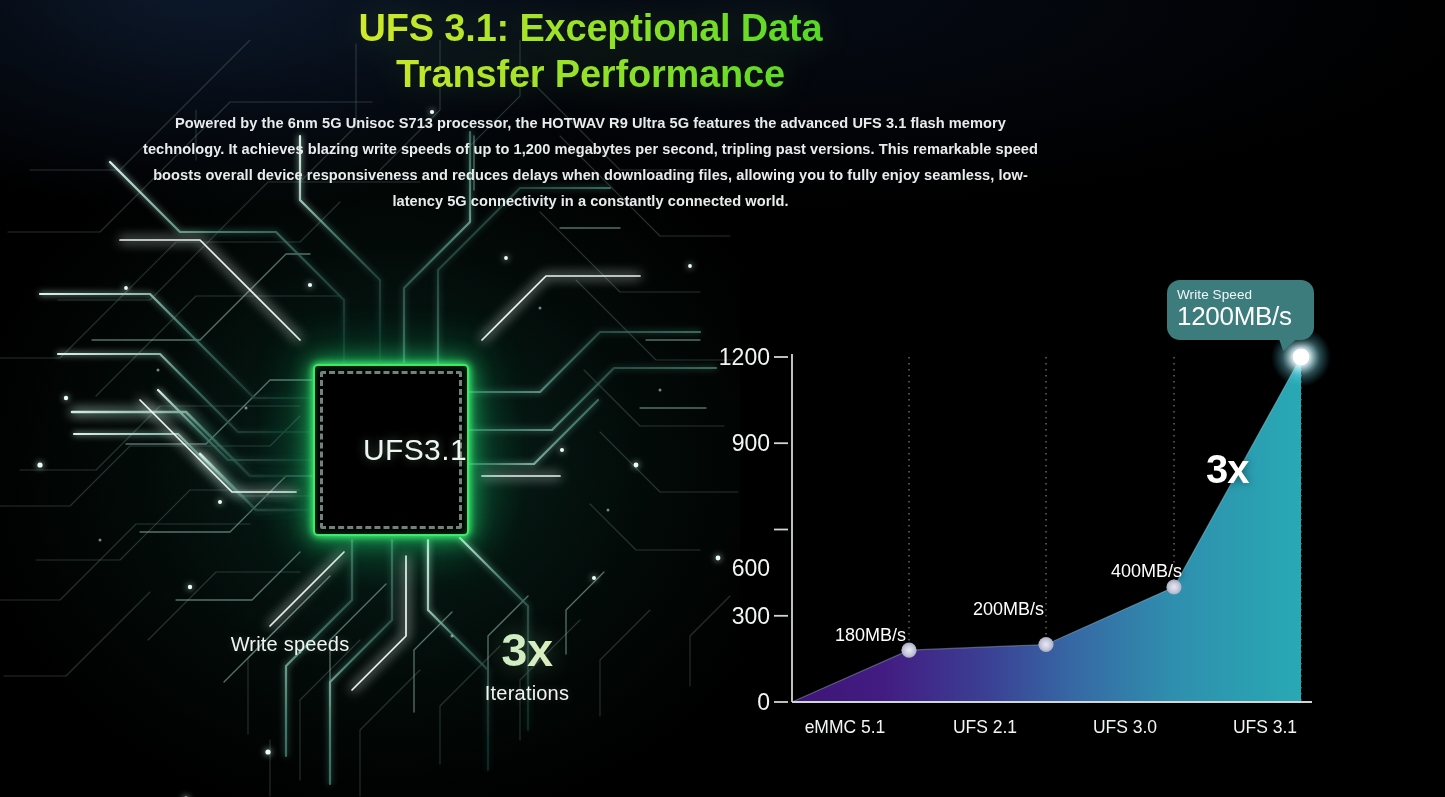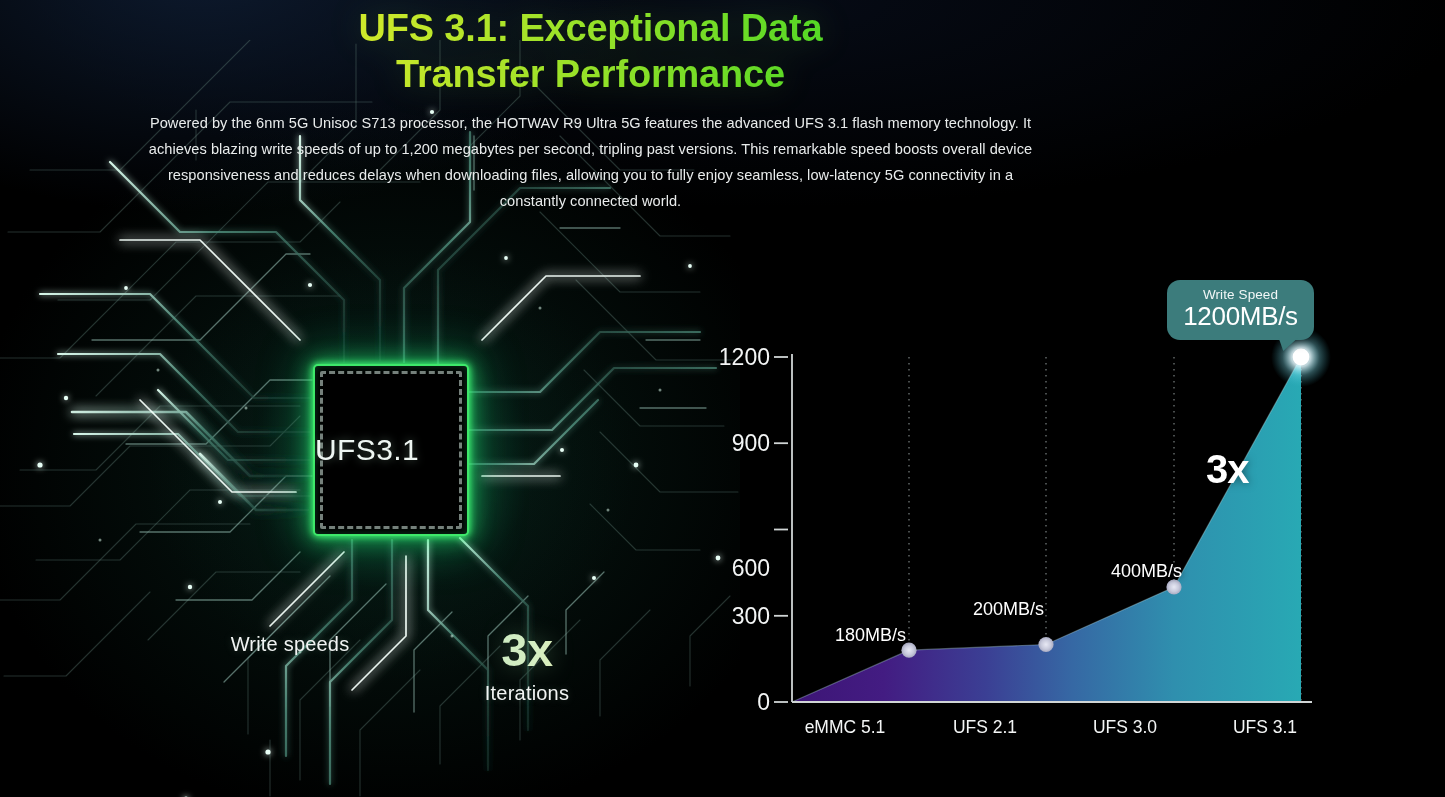--- a/index.html
+++ b/index.html
@@ -30,21 +30,21 @@
   #chip{
     position:absolute; left:313px; top:324px; width:156px; height:172px;
     background:#000;
     border:2.5px solid #3ee86a;
     border-radius:5px;
     box-shadow:
       0 0 7px 1px rgba(70,255,120,0.95),
       0 0 20px 4px rgba(40,235,110,0.55),
       0 0 46px 12px rgba(25,200,120,0.33),
       inset 0 0 9px rgba(40,200,110,0.30);
-    display:flex; align-items:center; justify-content:flex-start;
+    display:flex; align-items:center; justify-content:flex-end;
   }
   #chip .pins{
     position:absolute; left:5px; top:5px; right:5px; bottom:5px;
     border:3px dashed rgba(150,165,158,0.78);
     border-radius:2px;
   }
   #chip .pins:after{
     content:""; position:absolute; left:2px; top:2px; right:2px; bottom:2px;
     background:#000; border-radius:2px;
   }
@@ -85,21 +85,21 @@
     font-size:38px; font-weight:bold; line-height:1.21;
     letter-spacing:-0.2px;
     background:linear-gradient(96deg,#f2ec2e 0%, #e9ec2c 22%, #8fe028 52%, #3ed524 76%, #22cc22 100%);
     -webkit-background-clip:text; background-clip:text;
     -webkit-text-fill-color:transparent; color:transparent;
     filter:drop-shadow(0 0 16px rgba(120,220,60,0.20));
   }
   #page-title .l2{ display:block; }
   #page-desc{
     margin:13px auto 0; width:905px; text-align:center;
-    color:#e9ecec; font-size:14.6px; line-height:1.78; font-weight:400;
+    color:#e9ecec; font-size:14.6px; line-height:1.78; font-weight:700;
     letter-spacing:0.05px;
   }
 
   
   #chart{
     position:absolute; left:712px; top:262px; width:640px; height:500px;
     z-index:5;
   }
   #chart-svg{ position:absolute; left:0; top:0; }
 
@@ -124,21 +124,21 @@
   #mult-label{
     position:absolute; left:494px; top:185px;
     color:#ffffff; font-size:40px; font-weight:bold; letter-spacing:-1px;
     text-shadow:0 0 8px rgba(0,0,0,0.5);
   }
 
   
   #tooltip{
     position:absolute; left:455px; top:18px; width:147px;
     background:#3c7c7c; border-radius:13px;
-    padding:7px 10px 9px; text-align:center;
+    padding:7px 10px 9px; text-align:left;
     box-shadow:0 2px 10px rgba(0,0,0,0.55);
   }
   #tooltip:after{
     content:""; position:absolute; right:17px; bottom:-11px;
     width:0; height:0;
     border-left:6px solid transparent;
     border-right:13px solid transparent;
     border-top:13px solid #3c7c7c;
     transform:skewX(-6deg);
   }

